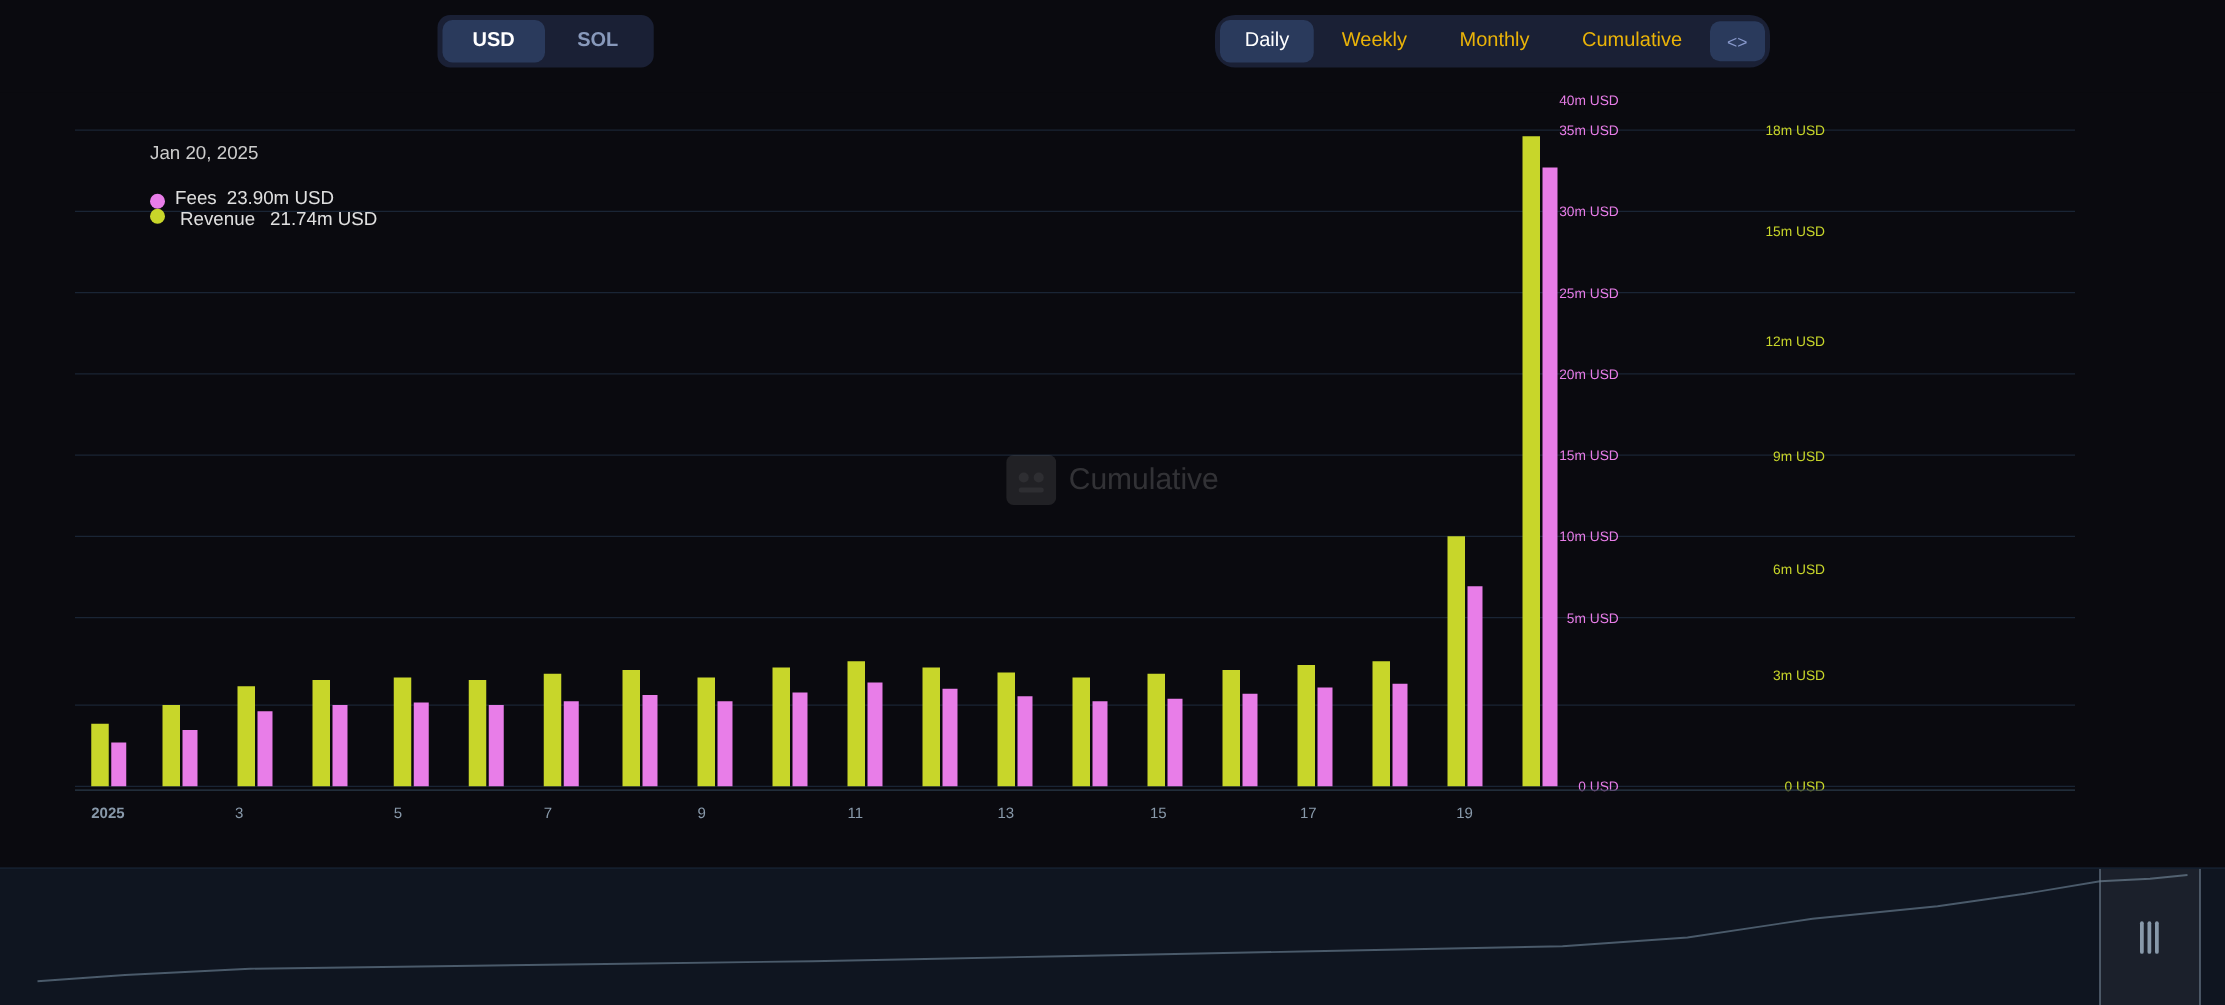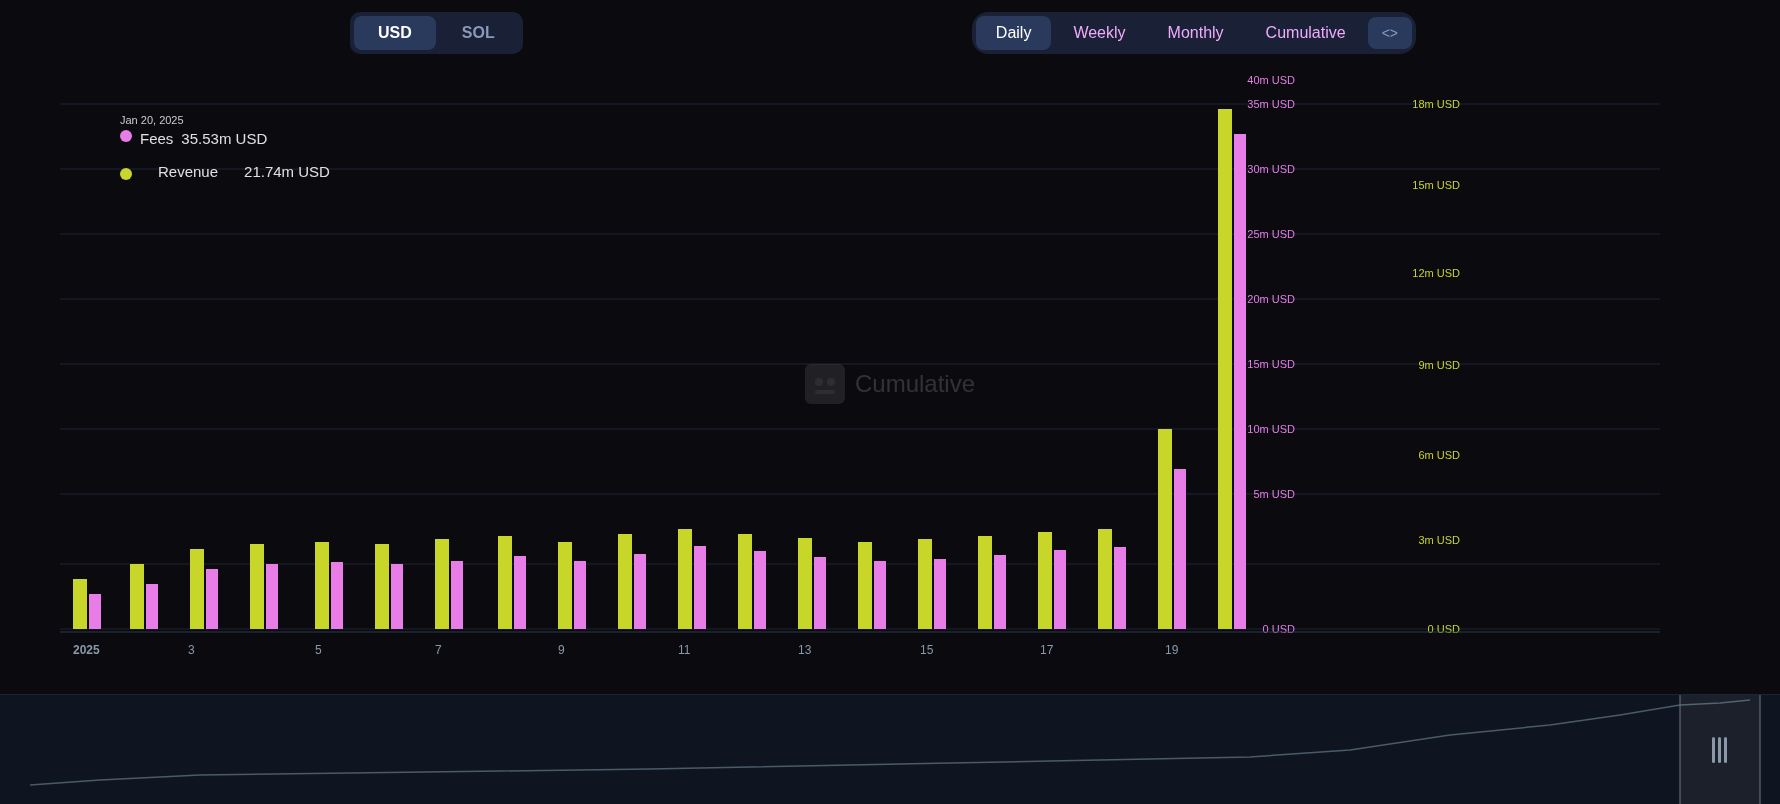--- a/index.html
+++ b/index.html
@@ -70,21 +70,21 @@
       cursor: pointer;
       font-size: 16px;
       font-weight: 500;
     }
     .period-btn.active {
       background: #2a3a5c;
       color: #fff;
     }
     .period-btn.inactive {
       background: transparent;
-      color: #f0abfc;
+      color: #eab308;
     }
     .embed-btn {
       padding: 8px 14px;
       border-radius: 8px;
       border: none;
       cursor: pointer;
       background: #2a3a5c;
       color: #8899cc;
       font-size: 14px;
     }
@@ -96,36 +96,36 @@
       padding: 10px 0;
     }
     
     .tooltip {
       position: absolute;
       top: 40px;
       left: 120px;
       z-index: 10;
     }
     .tooltip-date {
-      font-size: 11px;
+      font-size: 15px;
       color: #ccc;
-      margin-bottom: 4px;
+      margin-bottom: 19px;
     }
     .tooltip-fees {
       display: flex;
-      align-items: flex-start;
+      align-items: flex-end;
       gap: 8px;
       font-size: 15px;
       color: #e0e0e0;
-      margin-bottom: 16px;
+      margin-bottom: 0;
     }
     .tooltip-revenue {
       display: flex;
-      align-items: flex-end;
-      gap: 26px;
+      align-items: flex-start;
+      gap: 12px;
       font-size: 15px;
       color: #e0e0e0;
     }
     .dot-fees {
       width: 12px;
       height: 12px;
       border-radius: 50%;
       background: #e87de8;
       flex-shrink: 0;
     }
@@ -196,21 +196,21 @@
     </div>
   </div>
 
   <div class="chart-area">
 
     <div class="tooltip">
       <div class="tooltip-date">Jan 20, 2025</div>
       <div class="tooltip-fees">
         <span class="dot-fees"></span>
         <span>Fees</span>
-        <span>35.53m USD</span>
+        <span>23.90m USD</span>
       </div>
       <div class="tooltip-revenue">
         <span class="dot-revenue"></span>
         <span>Revenue</span>
         <span>21.74m USD</span>
       </div>
     </div>
 
     <div class="watermark">
       <svg width="40" height="40" viewBox="0 0 40 40">

